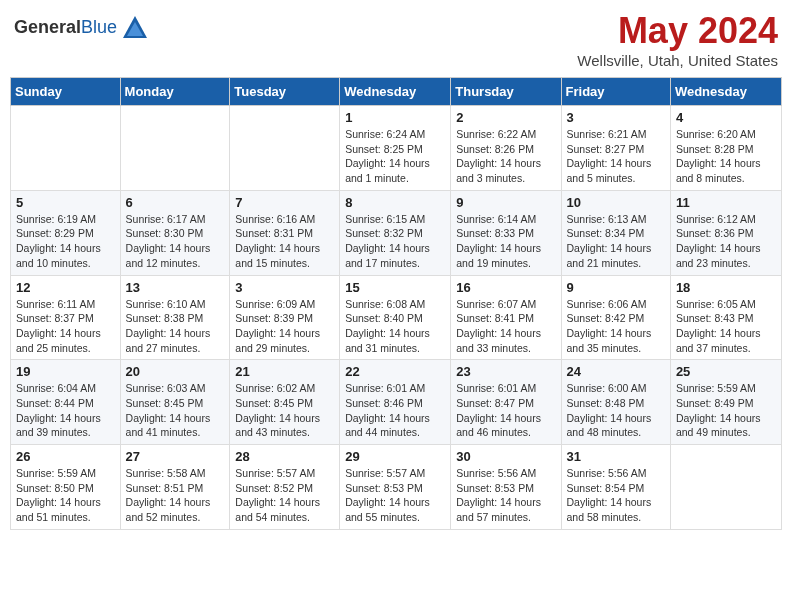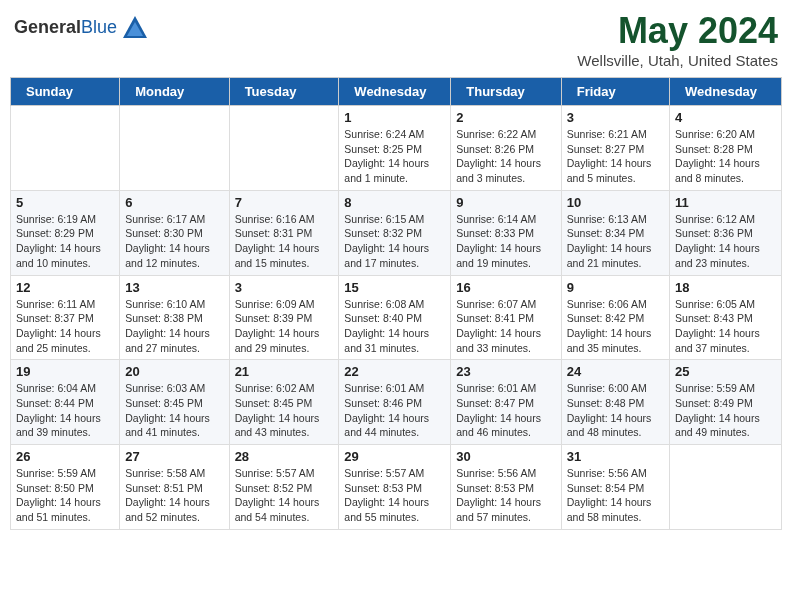--- a/index.html
+++ b/index.html
@@ -30,37 +30,37 @@
       width: 28px;
       height: 28px;
       margin-left: 4px;
     }
     .title-section {
       text-align: right;
     }
     .month-title {
       font-size: 36px;
       font-weight: bold;
-      color: #14532d;
+      color: #b91c1c;
     }
     .location {
       font-size: 15px;
       color: #444;
     }
     .calendar {
       width: 100%;
       border-collapse: collapse;
       border: 1px solid #ccc;
     }
     .calendar th {
       background-color: #1a5fa8;
       color: #fff;
       font-size: 13px;
       font-weight: bold;
-      padding: 6px 15px;
+      padding: 6px 4px;
       text-align: left;
       border: 1px solid #ccc;
     }
     .calendar td {
       vertical-align: top;
       border: 1px solid #ddd;
       padding: 4px 5px;
       font-size: 10.5px;
       color: #333;
       background: #fff;

